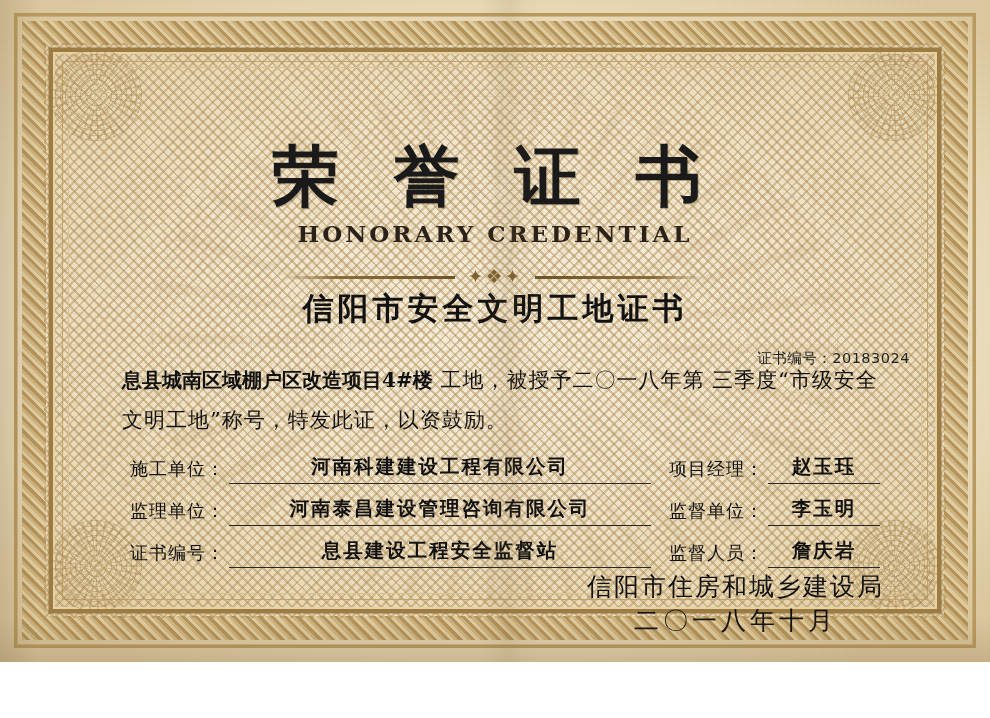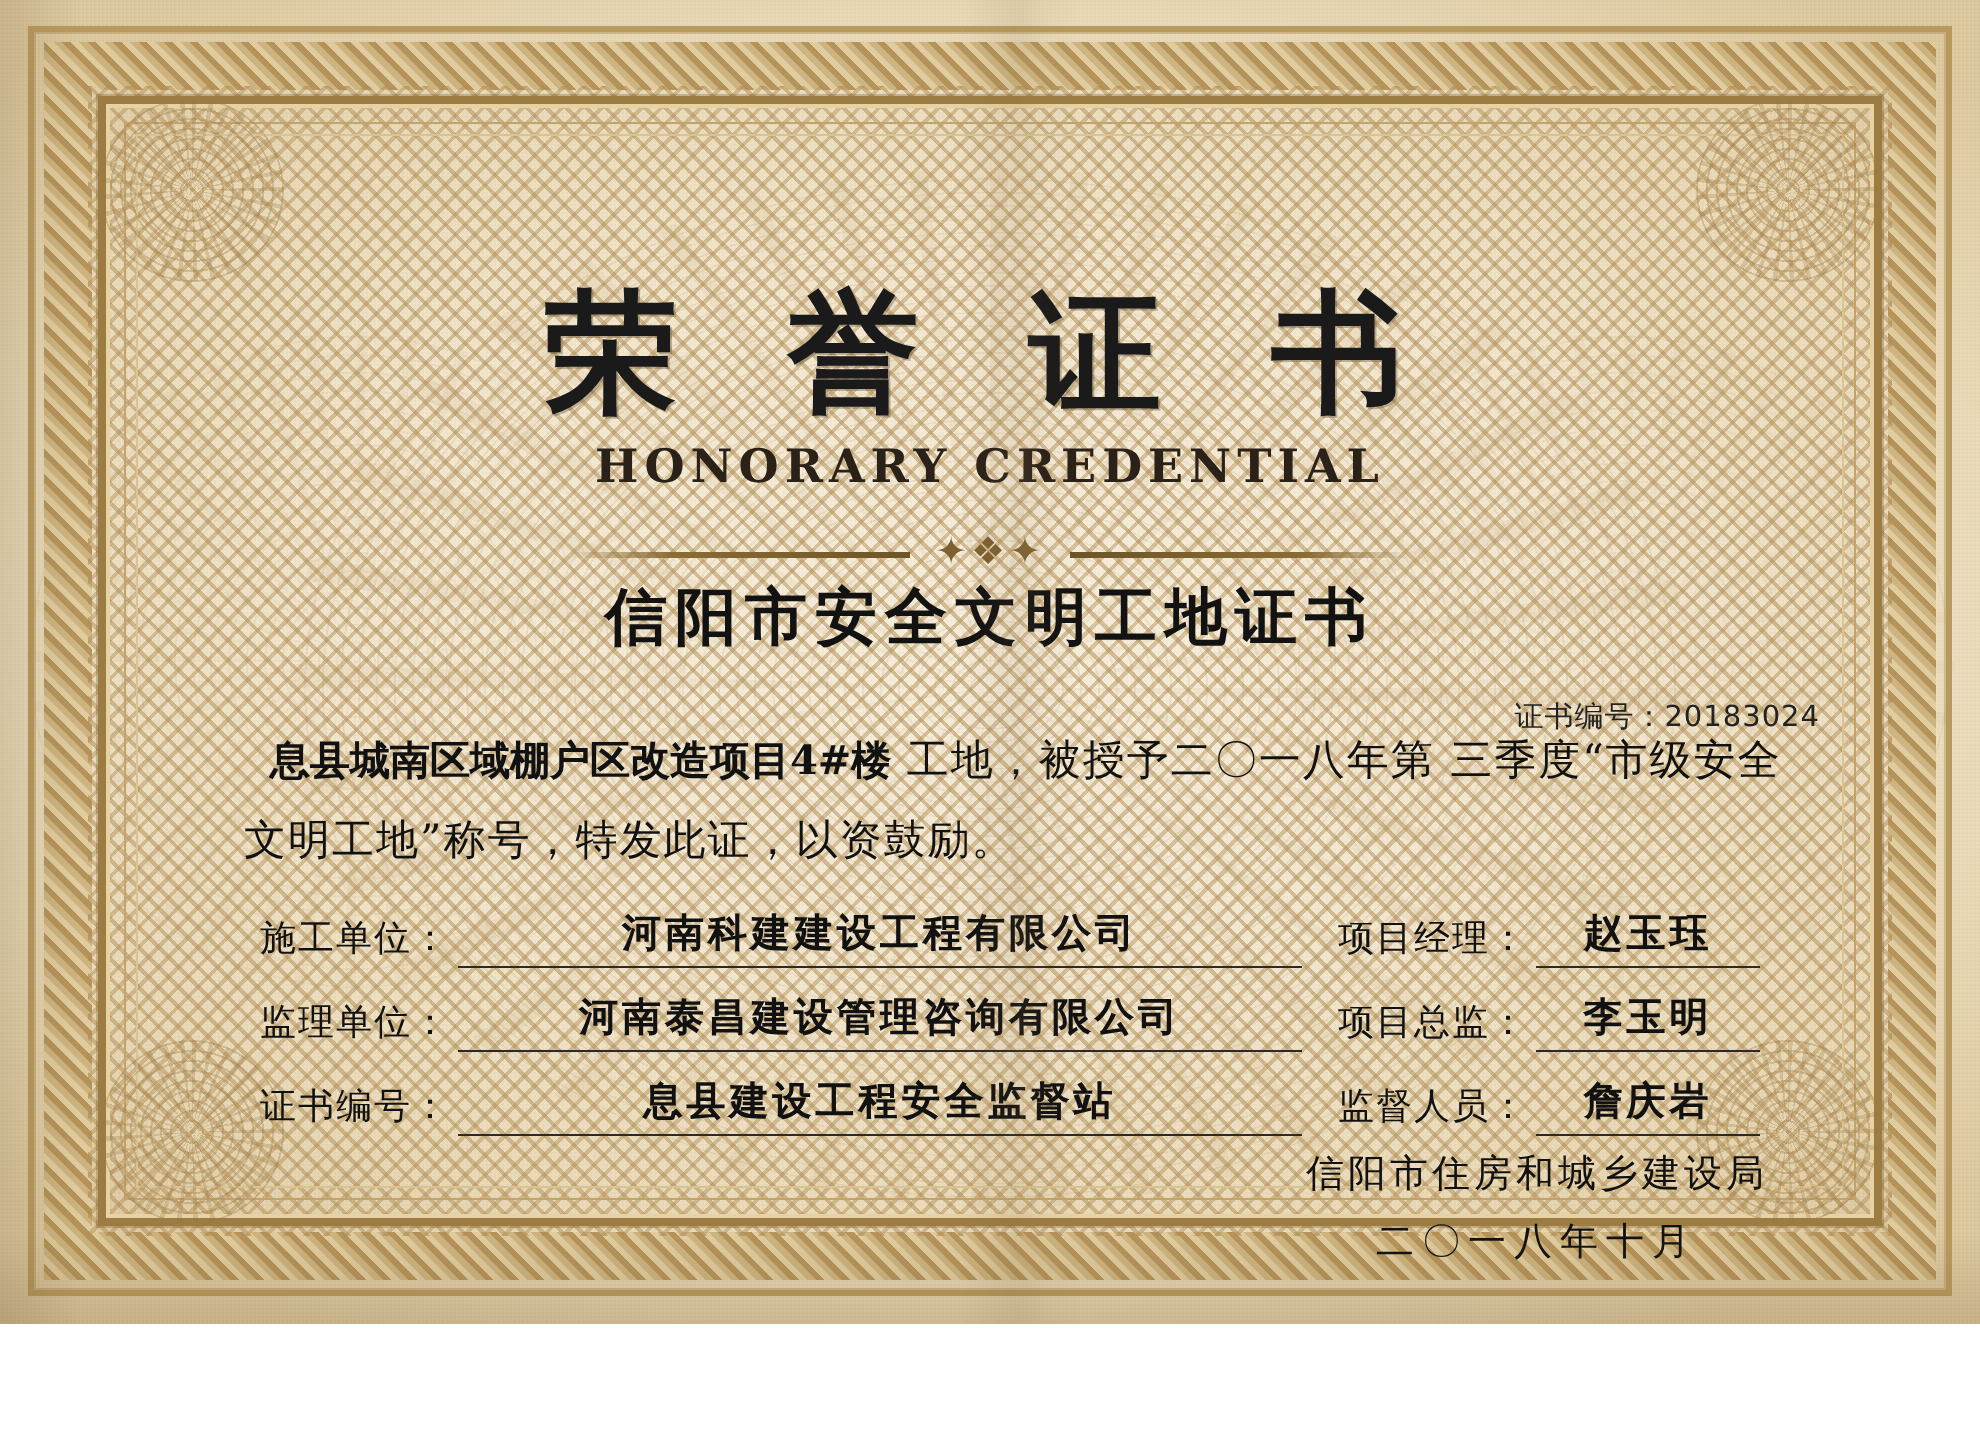--- a/index.html
+++ b/index.html
@@ -220,21 +220,20 @@
     font-family: "DejaVu Serif", serif;
     font-size: 21px;
     line-height: 40px;
     color: #111;
     letter-spacing: 1px;
   }
   .body-text .proj {
     font-weight: bold;
     font-size: 20px;
     letter-spacing: 0px;
-    margin-left: 13px;
   }
 
   .rows {
     position: absolute;
     top: 378px; left: 60px; right: 40px;
   }
   .row {
     display: flex;
     align-items: flex-end;
     height: 36px;
@@ -277,21 +276,21 @@
     padding-bottom: 3px;
     margin-left: 4px;
     white-space: nowrap;
   }
 
   .issuer {
     position: absolute;
     right: 36px; top: 500px;
     text-align: center;
     font-family: "DejaVu Serif", serif;
-    font-size: 19px;
+    font-size: 25px;
     color: #111;
     letter-spacing: 2px;
     line-height: 34px;
   }
   .issuer .date {
     letter-spacing: 4px;
   }
 
   
   .seal {
@@ -384,21 +383,21 @@
       <div class="row">
         <span class="lbl">施工单位：</span>
         <span class="val">河南科建建设工程有限公司</span>
         <span class="lbl2">项目经理：</span>
         <span class="val2">赵玉珏</span>
       </div>
 
       <div class="row">
         <span class="lbl">监理单位：</span>
         <span class="val">河南泰昌建设管理咨询有限公司</span>
-        <span class="lbl2">项目总监：</span>
+        <span class="lbl2">监督单位：</span>
         <span class="val2">李玉明</span>
       </div>
 
       <div class="row">
         <span class="lbl">证书编号：</span>
         <span class="val">息县建设工程安全监督站</span>
         <span class="lbl2">监督人员：</span>
         <span class="val2">詹庆岩</span>
       </div>
 

